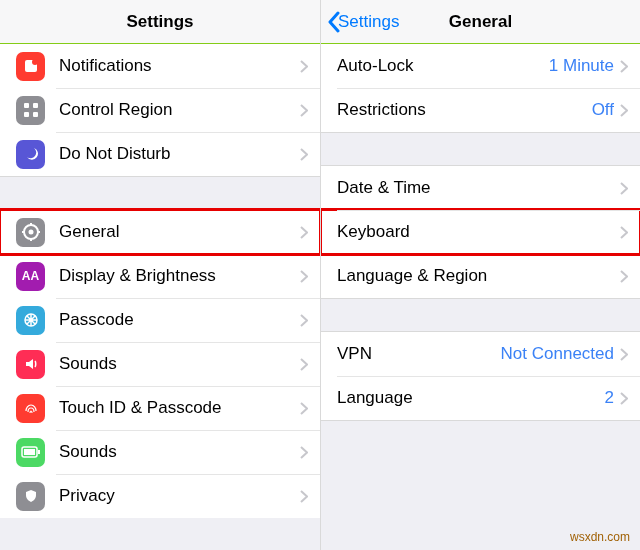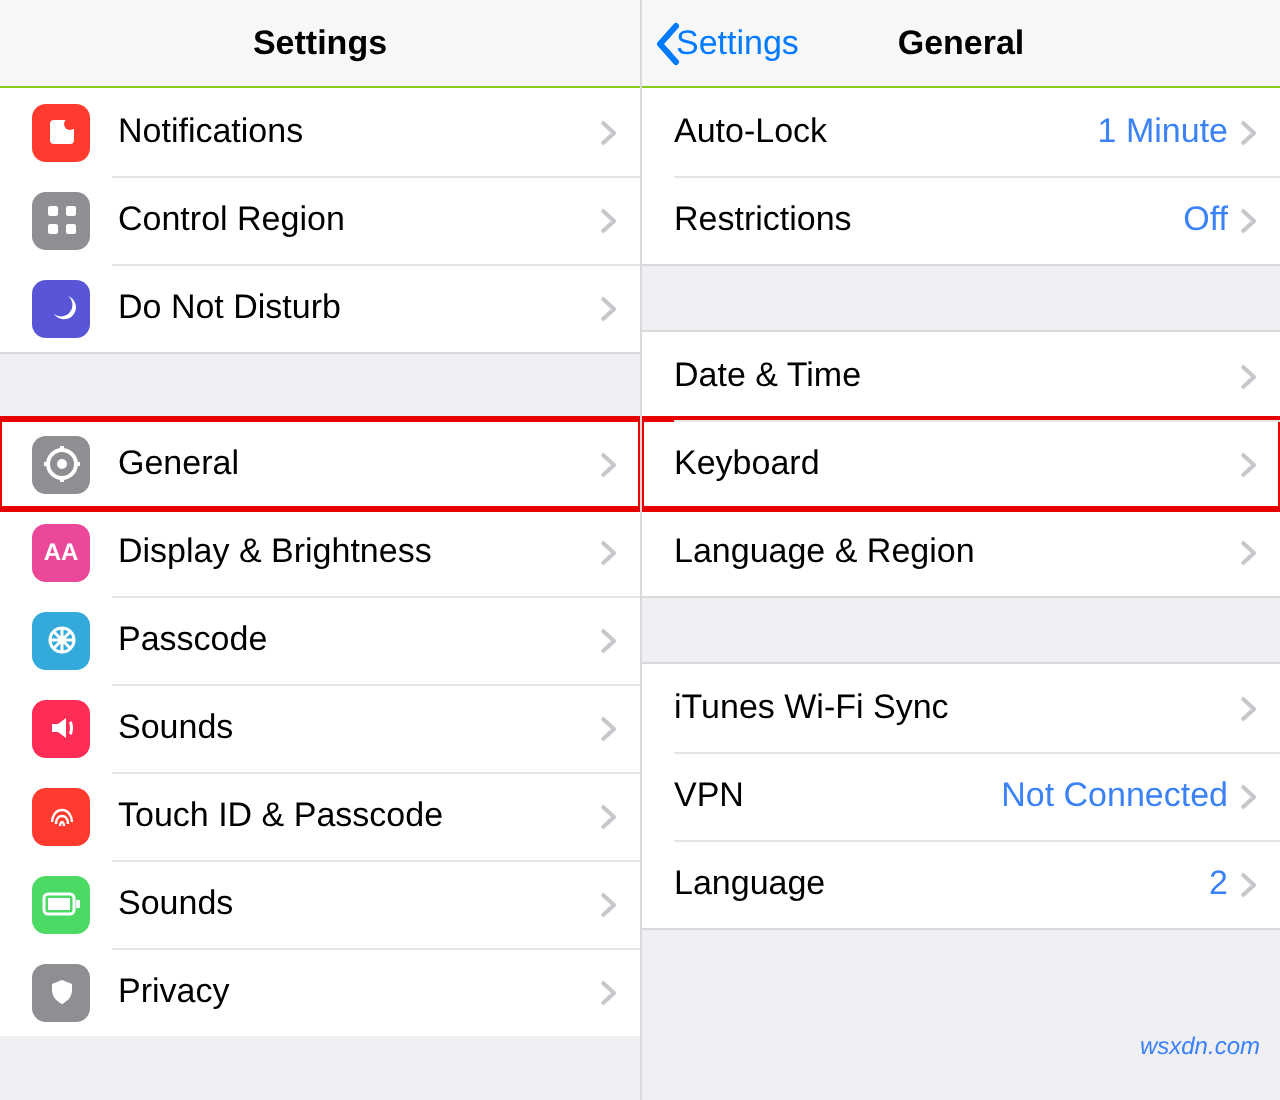--- a/index.html
+++ b/index.html
@@ -68,43 +68,42 @@
     justify-content: center;
     font-size: 15px;
     color: #fff;
     flex: 0 0 29px;
     font-weight: 600;
   }
   .ic-notif { background:#ff3b30; }
   .ic-cc    { background:#8e8e93; }
   .ic-dnd   { background:#5856d6; }
   .ic-gen   { background:#8e8e93; }
-  .ic-disp  { background:#ec4899; font-size:12px;}
+  .ic-disp  { background:#a21caf; font-size:12px;}
   .ic-wall  { background:#34aadc; }
   .ic-sound { background:#ff2d55; }
   .ic-touch { background:#ff3b30; }
   .ic-batt  { background:#4cd964; }
   .ic-priv  { background:#8e8e93; }
   .label { flex: 1; font-size:17px; }
   .value { color:#3b82f6; font-size:17px; margin-right:6px; }
   .chev { margin-right:12px; display:flex; align-items:center; }
   .chev svg { display:block; }
   .highlight {
     outline: 3px solid #e60000;
     outline-offset: -1px;
     z-index: 2;
   }
   .watermark{
     position:absolute;
-    bottom:20px; right:10px;
+    bottom:6px; right:10px;
     font-size:12px;
-    color:#3b82f6;
+    color:#a16207;
     font-family:Arial,sans-serif;
     z-index:5;
-    font-style:italic;
   }
 </style>
 </head>
 <body>
 
 <div class="wrap">
 
   <div class="pane pane-left">
     <div class="nav">
       <div class="nav-title">Settings</div>
@@ -323,28 +322,20 @@
           <span class="chev">
               <svg width="8" height="13" viewBox="0 0 8 13">
                 <polyline points="1,1 7,6.5 1,12" fill="none" stroke="#c7c7cc" stroke-width="2"></polyline>
               </svg>
             </span>
         </div>
       </div>
       <div class="sep"></div>
       <div class="group">
         <div class="row">
-          <span class="label">iTunes Wi-Fi Sync</span>
-          <span class="chev">
-              <svg width="8" height="13" viewBox="0 0 8 13">
-                <polyline points="1,1 7,6.5 1,12" fill="none" stroke="#c7c7cc" stroke-width="2"></polyline>
-              </svg>
-            </span>
-        </div>
-        <div class="row">
           <span class="label">VPN</span>
           <span class="value">Not Connected</span>
           <span class="chev">
               <svg width="8" height="13" viewBox="0 0 8 13">
                 <polyline points="1,1 7,6.5 1,12" fill="none" stroke="#c7c7cc" stroke-width="2"></polyline>
               </svg>
             </span>
         </div>
         <div class="row">
           <span class="label">Language</span>

